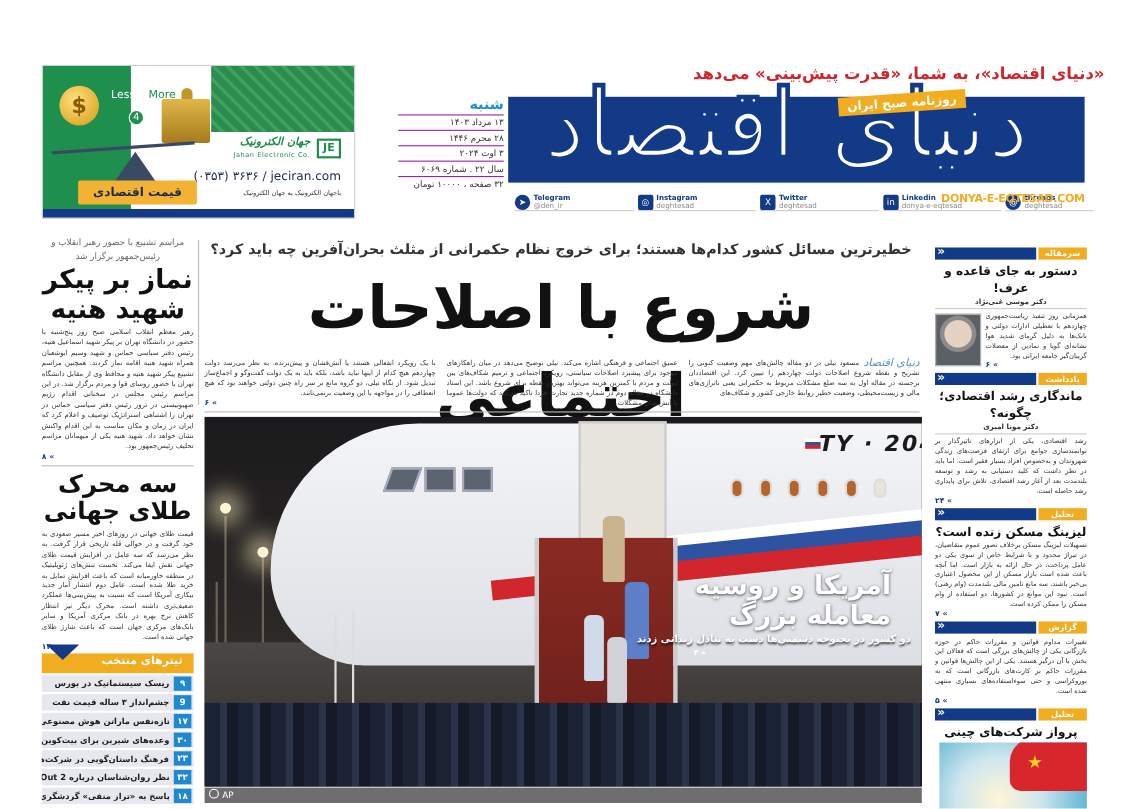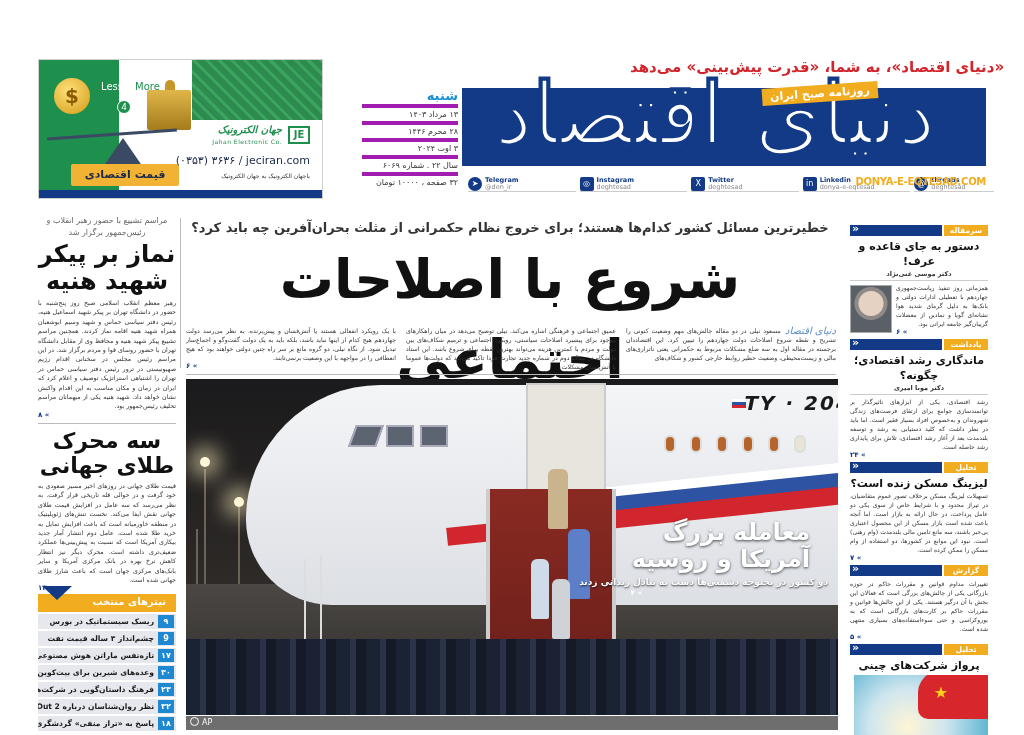--- a/index.html
+++ b/index.html
@@ -22,21 +22,21 @@
   .ad-pcb { position: absolute; right: 0; top: 0; width: 130px; height: 60px; background: repeating-linear-gradient(45deg, #2e8b4f 0 6px, #3aa35e 6px 9px); }
   .ad-logo { position: absolute; right: 12px; top: 66px; width: 22px; height: 18px; border: 2px solid #1f8f4e; color: #1f8f4e; font-size: 10px; font-weight: bold; text-align: center; line-height: 14px; }
   .ad-brand { position: absolute; right: 40px; top: 64px; color: #1f8f4e; font-size: 10px; font-weight: bold; font-style: italic; }
   .ad-brand-en { position: absolute; right: 40px; top: 78px; color: #1f8f4e; font-size: 6px; letter-spacing: 0.5px; }
   .ad-phone { position: absolute; right: 12px; top: 94px; color: #1b2a4a; font-size: 11px; font-weight: normal; }
   .ad-slogan { position: absolute; right: 12px; top: 112px; color: #333; font-size: 6px; }
   .ad-bar { position: absolute; left: 0; bottom: 0; width: 100%; height: 8px; background: #123a86; }
 
   .dates { position: absolute; left: 362px; top: 88px; width: 96px; font-size: 8px; color: #333; text-align: right; }
   .dates .day { color: #1a8fd6; font-weight: bold; font-size: 13px; padding-bottom: 1px; }
-  .dates div.row { border-top: 4px solid #a21caf; padding: 1px 0; line-height: 11px; }
+  .dates div.row { border-top: 1px solid #a21caf; padding: 1px 0; line-height: 11px; }
 
   .logo-band { position: absolute; left: 462px; top: 88px; width: 524px; height: 78px; background: #123a86; }
   .logo-text { position: absolute; left: 480px; top: 56px; width: 470px; height: 116px; color: #ffffff; font-family: "DejaVu Serif", serif; font-weight: bold; font-size: 86px; line-height: 116px; text-align: center; letter-spacing: 4px; -webkit-text-stroke: 1.5px #123a86; direction: rtl; }
   .logo-tag { position: absolute; left: 762px; top: 85px; background: #f2ac1f; color: #ffffff; font-size: 11px; font-weight: bold; padding: 2px 8px; transform: rotate(-4deg); }
   .slogan { position: absolute; left: 630px; top: 58px; color: #d3242b; font-size: 15px; font-weight: bold; direction: rtl; }
 
   .socials { position: absolute; left: 468px; top: 174px; width: 530px; height: 20px; display: flex; direction: ltr; align-items: center; }
   .social { display: flex; align-items: center; width: 108px; border-bottom: 1px solid #ccc; margin-right: 4px; }
   .social .ic { width: 14px; height: 14px; border-radius: 50%; background: #123a86; color: #fff; font-size: 8px; text-align: center; line-height: 14px; margin-right: 3px; flex: none; }
   .social .ic.sq { border-radius: 2px; }
@@ -256,22 +256,22 @@
   <div class="door"></div>
   <div class="stairs"></div>
   <div class="person" style="left:362px; top:90px; width:20px; height:60px; background:#c9b48d;"></div>
   <div class="person" style="left:382px; top:150px; width:22px; height:70px; background:#5d7fc8;"></div>
   <div class="person" style="left:345px; top:180px; width:18px; height:60px; background:#cfdbe8;"></div>
   <div class="person" style="left:366px; top:200px; width:18px; height:60px; background:#cfd2d6;"></div>
   <div class="pole" style="left:118px; top:180px; height:110px; background:#ddd;"></div>
   <div class="pole" style="left:134px; top:176px; height:110px; background:#ddd;"></div>
   <div class="crowd"></div>
   <div class="photo-title">
+    <div>آمریکا و روسیه</div>
     <div>معامله بزرگ</div>
-    <div>آمریکا و روسیه</div>
   </div>
   <div class="photo-sub">دو کشور در بحبوحه دشمنی‌ها دست به تبادل زندانی زدند</div>
   <div class="photo-ref">۴ «</div>
 </div>
 <div class="credit">
   <span class="cam"></span><span>AP</span>
 </div>
 
 <div class="rcol">
   <div>

